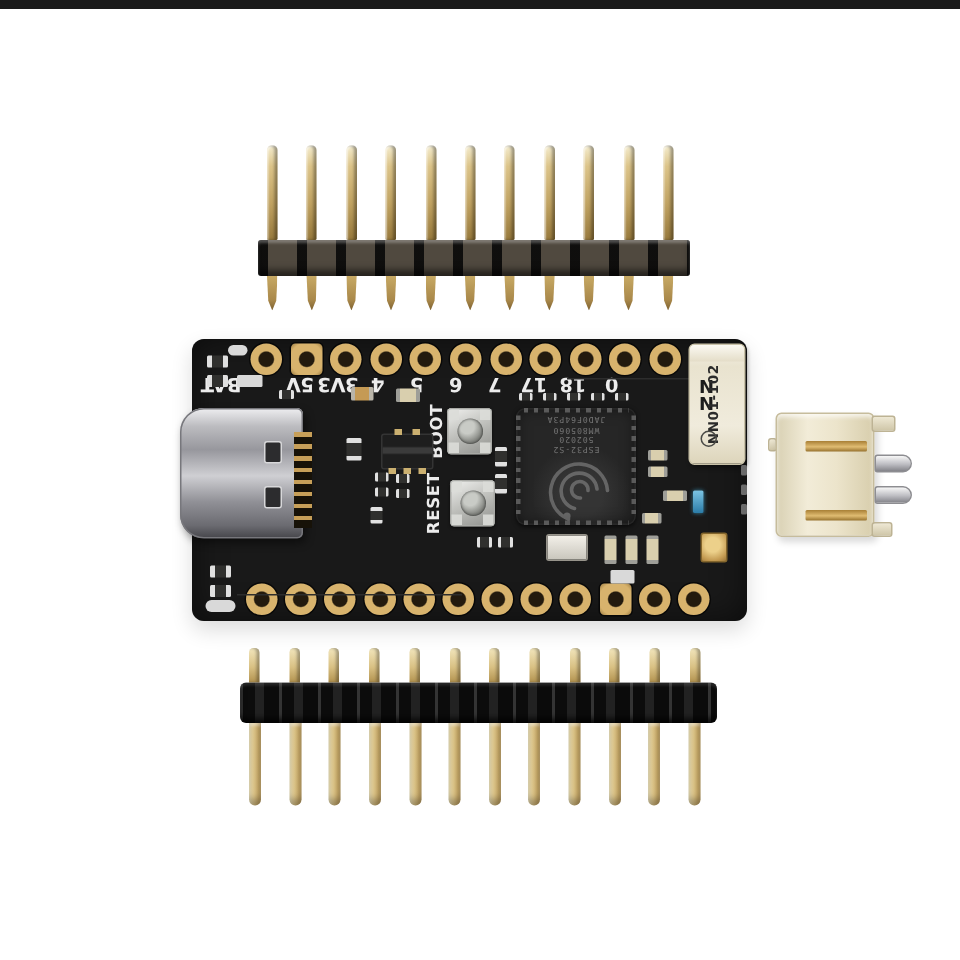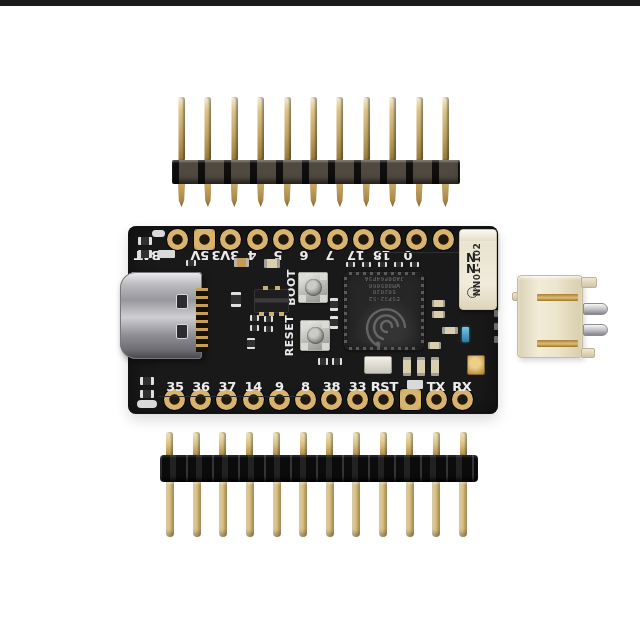--- a/index.html
+++ b/index.html
@@ -201,34 +201,20 @@
         <div class="lbl"></div>
         <div class="lbl">5V</div>
         <div class="lbl">3V3</div>
         <div class="lbl">4</div>
         <div class="lbl">5</div>
         <div class="lbl">6</div>
         <div class="lbl">7</div>
         <div class="lbl">17</div>
         <div class="lbl">18</div>
         <div class="lbl">0</div>
-      </div>
-    <div class="lblrow" style="left:34px;top:154px;width:313px;">
-        <div class="lbl">35</div>
-        <div class="lbl">36</div>
-        <div class="lbl">37</div>
-        <div class="lbl">14</div>
-        <div class="lbl">9</div>
-        <div class="lbl">8</div>
-        <div class="lbl">38</div>
-        <div class="lbl">33</div>
-        <div class="lbl">RST</div>
-        <div class="lbl"></div>
-        <div class="lbl">TX</div>
-        <div class="lbl">RX</div>
       </div>
 
     <div class="silk" style="left:30px;top:24px;width:17px;height:8px;"></div>
     <div class="silk" style="left:279px;top:154px;width:16px;height:9px;"></div>
     <div class="silk" style="left:24px;top:4px;width:13px;height:7px;border-radius:4px;"></div>
     <div class="silk" style="left:9px;top:174px;width:20px;height:8px;border-radius:4px;"></div>
     <div class="trace" style="left:30px;top:170px;width:150px;"></div>
     <div class="trace" style="left:250px;top:26px;width:100px;"></div>
 
     <div class="usb">

